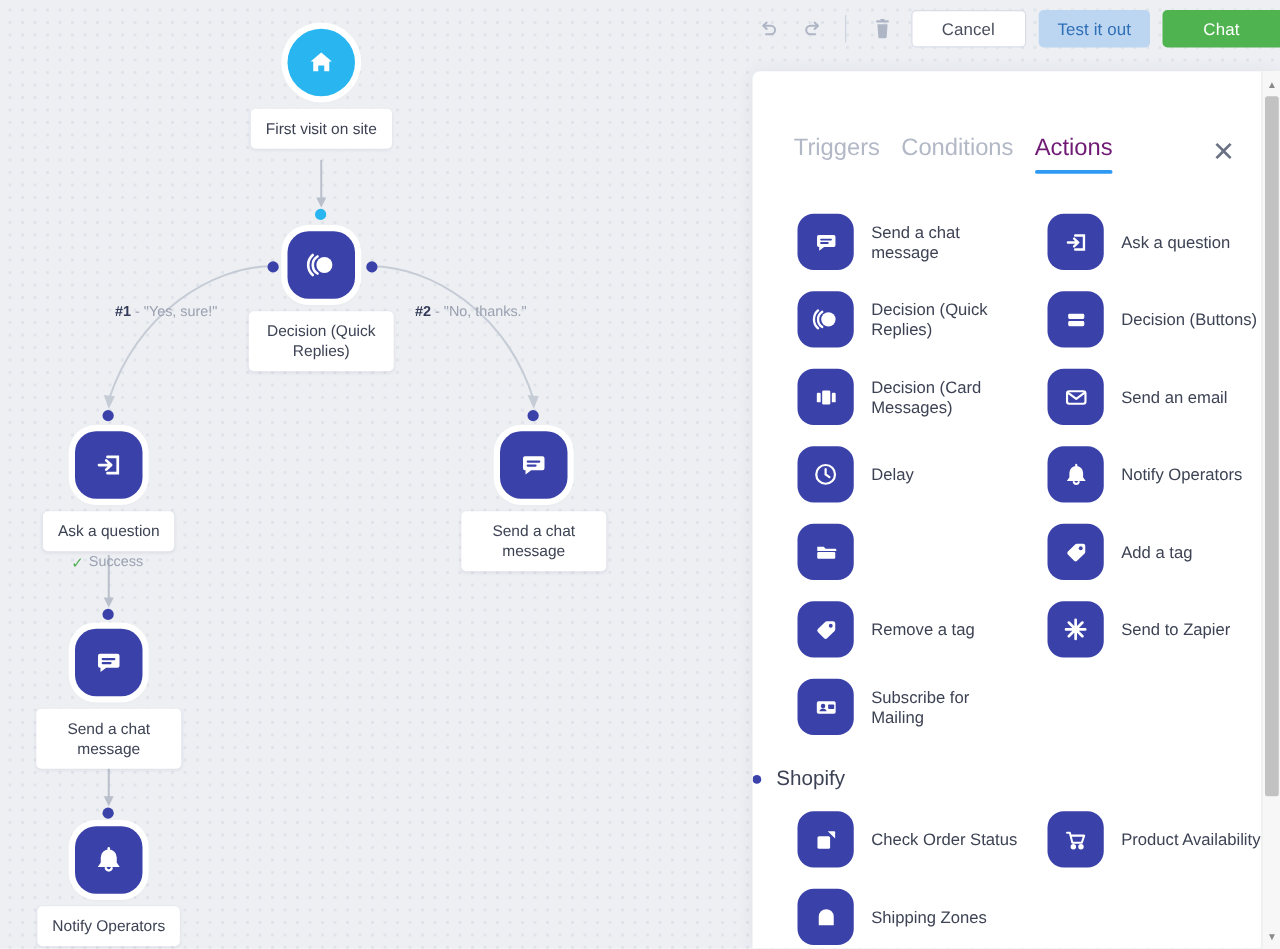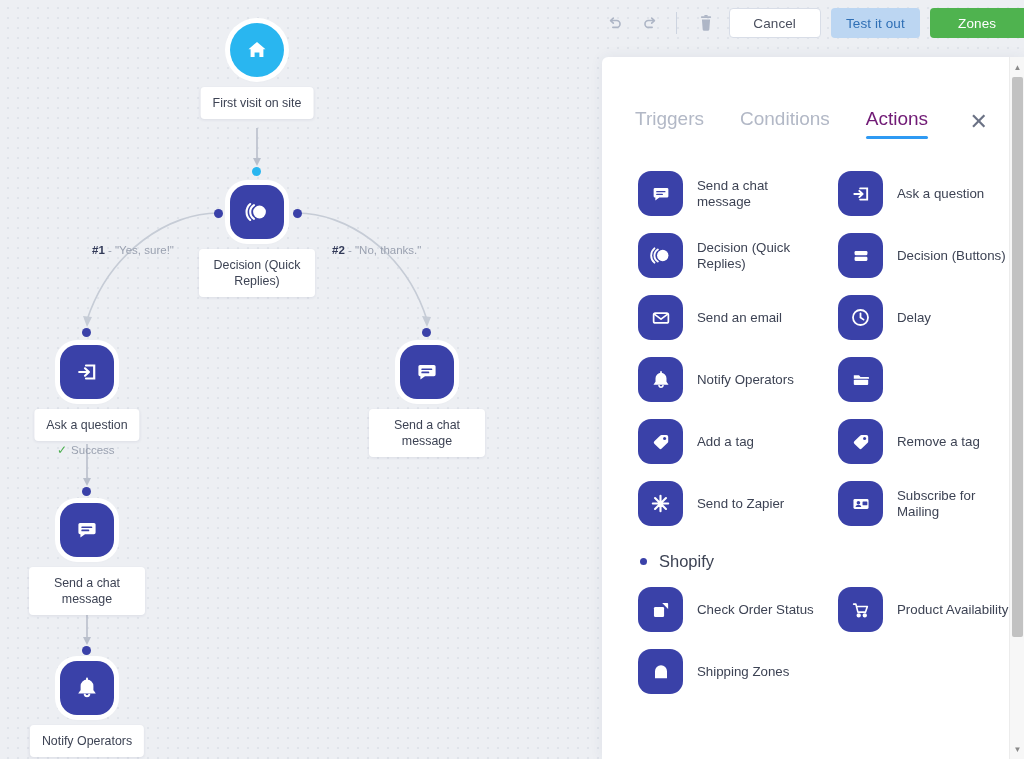--- a/index.html
+++ b/index.html
@@ -77,21 +77,21 @@
     background: #ffffff;
     border-top-left-radius: 6px;
     box-shadow: 0 0 14px rgba(40,60,100,0.07);
     overflow: hidden;
   }
   .panel-tabs {
     display: flex;
     align-items: flex-end;
     padding: 38px 0 0 33px;
     height: 82px;
-    gap: 36px;
+    gap: 17px;
   }
   .tab {
     font-size: 19px;
     color: #b2b8c6;
     padding-bottom: 9px;
     position: relative;
     cursor: pointer;
     font-weight: 400;
   }
   .tab.active {
@@ -147,21 +147,20 @@
   .item-label {
     font-size: 13.3px;
     color: #3d4354;
     line-height: 16px;
     max-width: 120px;
   }
   .section-head {
     display: flex;
     align-items: center;
     gap: 12px;
-    padding-left: 38px;
     margin: 26px 0 16px 0;
   }
   .section-bullet {
     width: 7px; height: 7px; border-radius: 50%;
     background: #3a41a8;
   }
   .section-title {
     font-size: 16.5px;
     color: #3d4354;
   }
@@ -380,21 +379,21 @@
     <div class="tb-divider"></div>
     <div class="icon-btn">
       <svg width="16" height="17" viewBox="0 0 18 20" fill="currentColor">
         <rect x="3" y="1.4" width="12" height="2.1" rx=".9"></rect>
         <rect x="7" y="0" width="4" height="2" rx=".7"></rect>
         <path d="M4.2 5.2h9.6l-.9 12a1.3 1.3 0 0 1-1.3 1.2H6.4a1.3 1.3 0 0 1-1.3-1.2z"></path>
       </svg>
     </div>
     <div class="btn btn-cancel">Cancel</div>
     <div class="btn btn-test">Test it out</div>
-    <div class="btn btn-save">Zones</div>
+    <div class="btn btn-save">Chat</div>
   </div>
 
   <div class="panel">
 
     <div class="panel-tabs">
       <div class="tab">Triggers</div>
       <div class="tab">Conditions</div>
       <div class="tab active">Actions</div>
       <div class="close-x">✕</div>
     </div>
@@ -438,20 +437,30 @@
         <div class="item">
           <div class="item-icon">
             <svg width="24" height="24" viewBox="0 0 28 28" fill="#fff">
               <rect x="6.5" y="8.2" width="15" height="4.8" rx="1.3"></rect>
               <rect x="6.5" y="15" width="15" height="4.8" rx="1.3"></rect>
             </svg>
           </div>
           <div class="item-label">Decision (Buttons)</div>
         </div>
 
+        <div class="item">
+          <div class="item-icon">
+            <svg width="24" height="24" viewBox="0 0 28 28" fill="#fff">
+              <rect x="5.2" y="9.5" width="3.6" height="9" rx="1.1"></rect>
+              <rect x="10.2" y="7.4" width="7.6" height="13.2" rx="1.3"></rect>
+              <rect x="19.2" y="9.5" width="3.6" height="9" rx="1.1"></rect>
+            </svg>
+          </div>
+          <div class="item-label">Decision (Card Messages)</div>
+        </div>
 
         <div class="item">
           <div class="item-icon">
             <svg width="24" height="24" viewBox="0 0 28 28" fill="none" stroke="#fff" stroke-width="2" stroke-linejoin="round">
               <rect x="5.4" y="8.2" width="17.2" height="11.6" rx="2"></rect>
               <path d="M5.8 9.2 14 15.3l8.2-6.1"></path>
             </svg>
           </div>
           <div class="item-label">Send an email</div>
         </div>

